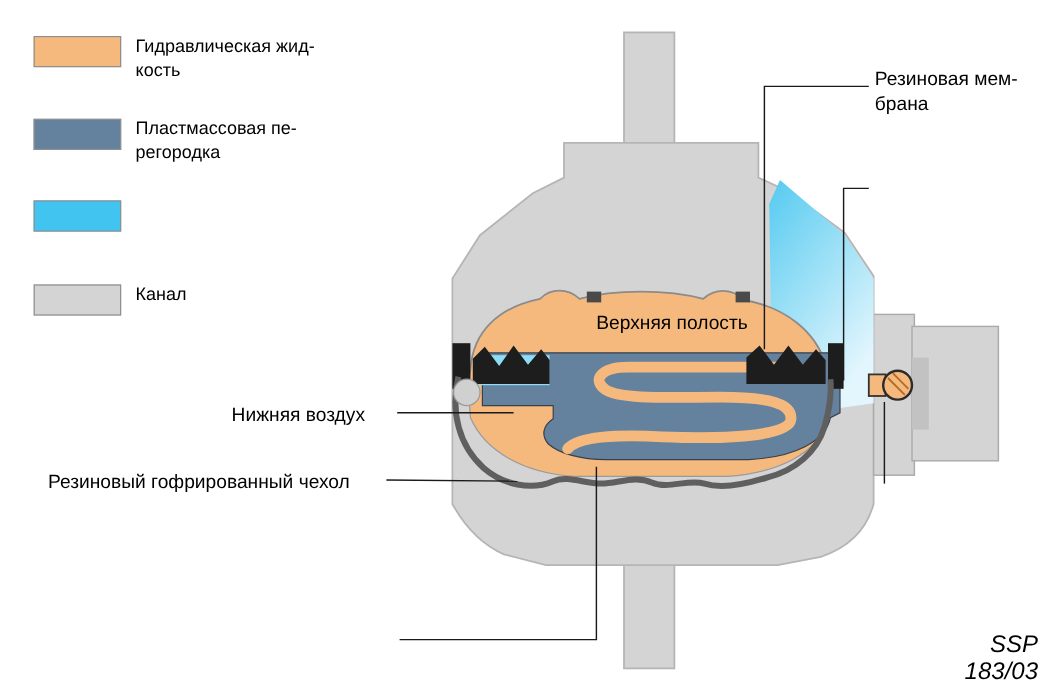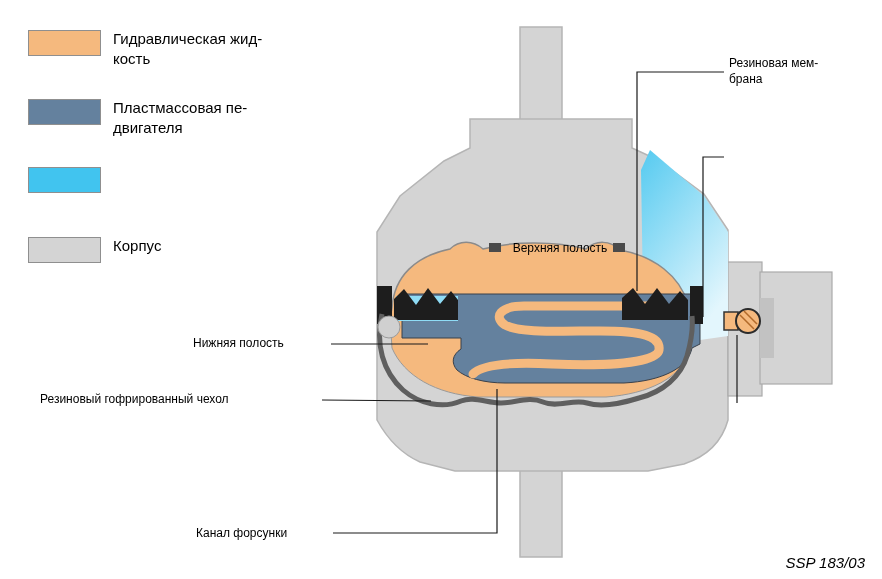--- a/index.html
+++ b/index.html
@@ -30,31 +30,31 @@
   }
   .legend-label {
     font-size: 15px;
     line-height: 1.32;
     white-space: pre-line;
     width: 190px;
     margin-top: -1px;
   }
   .dlabel {
     position: absolute;
-    font-size: 12px;
+    font-size: 16px;
     line-height: 1.32;
     white-space: pre-line;
   }
   .footer-code {
     position: absolute;
     left: 760px;
-    top: 554px;
+    top: 526px;
     width: 105px;
     text-align: right;
-    font-size: 15px;
+    font-size: 20px;
     font-style: italic;
   }
 </style>
 </head>
 <body>
 
 <div class="canvas">
 
   <svg class="diagram" width="882" height="579" viewBox="0 0 882 579">
     <defs>
@@ -120,32 +120,31 @@
   </svg>
 
   <div class="legend-item" style="top:30px">
     <span class="swatch" style="background-color: rgb(245, 185, 126);"></span>
     <span class="legend-label">Гидравлическая жид-
 кость</span>
   </div>
   <div class="legend-item" style="top:99px">
     <span class="swatch" style="background-color: rgb(100, 129, 158);"></span>
     <span class="legend-label">Пластмассовая пе-
-двигателя</span>
+регородка</span>
   </div>
   <div class="legend-item" style="top:167px">
     <span class="swatch" style="background-color: rgb(65, 196, 239);"></span>
   </div>
   <div class="legend-item" style="top:237px">
     <span class="swatch" style="background-color: rgb(212, 212, 212);"></span>
-    <span class="legend-label">Корпус</span>
+    <span class="legend-label">Канал</span>
   </div>
 
   <div class="dlabel" style="left:729px; top:56px; width:140px">Резиновая мем-
 брана</div>
-  <div class="dlabel" style="left:480px; top:241px; width:160px; text-align:center">Верхняя полость</div>
-  <div class="dlabel" style="left:193px; top:336px; width:135px">Нижняя полость</div>
+  <div class="dlabel" style="left:480px; top:259px; width:160px; text-align:center">Верхняя полость</div>
+  <div class="dlabel" style="left:193px; top:336px; width:135px">Нижняя воздух</div>
   <div class="dlabel" style="left:40px; top:392px; width:270px">Резиновый гофрированный чехол</div>
-  <div class="dlabel" style="left:196px; top:526px; width:135px">Канал форсунки</div>
 
   <div class="footer-code">SSP 183/03</div>
 
 </div>
 
 </body></html>

